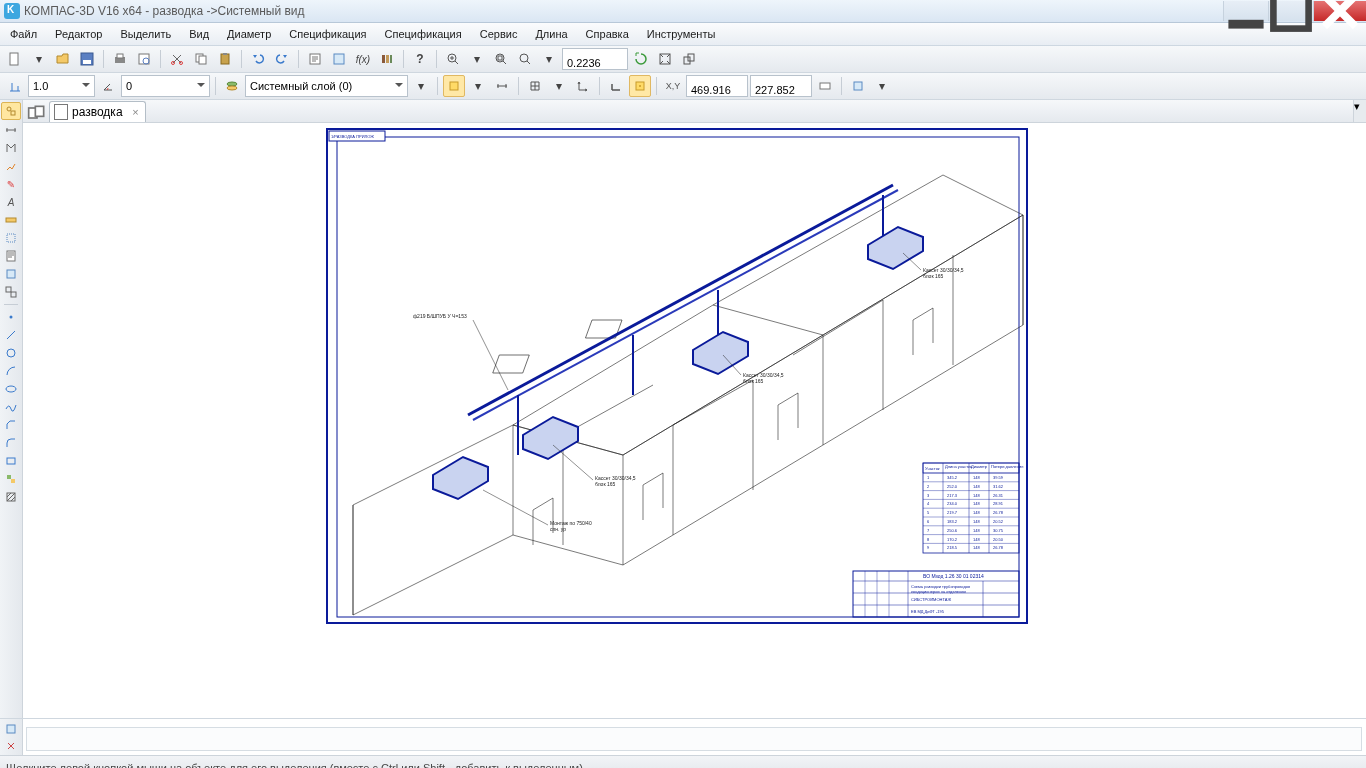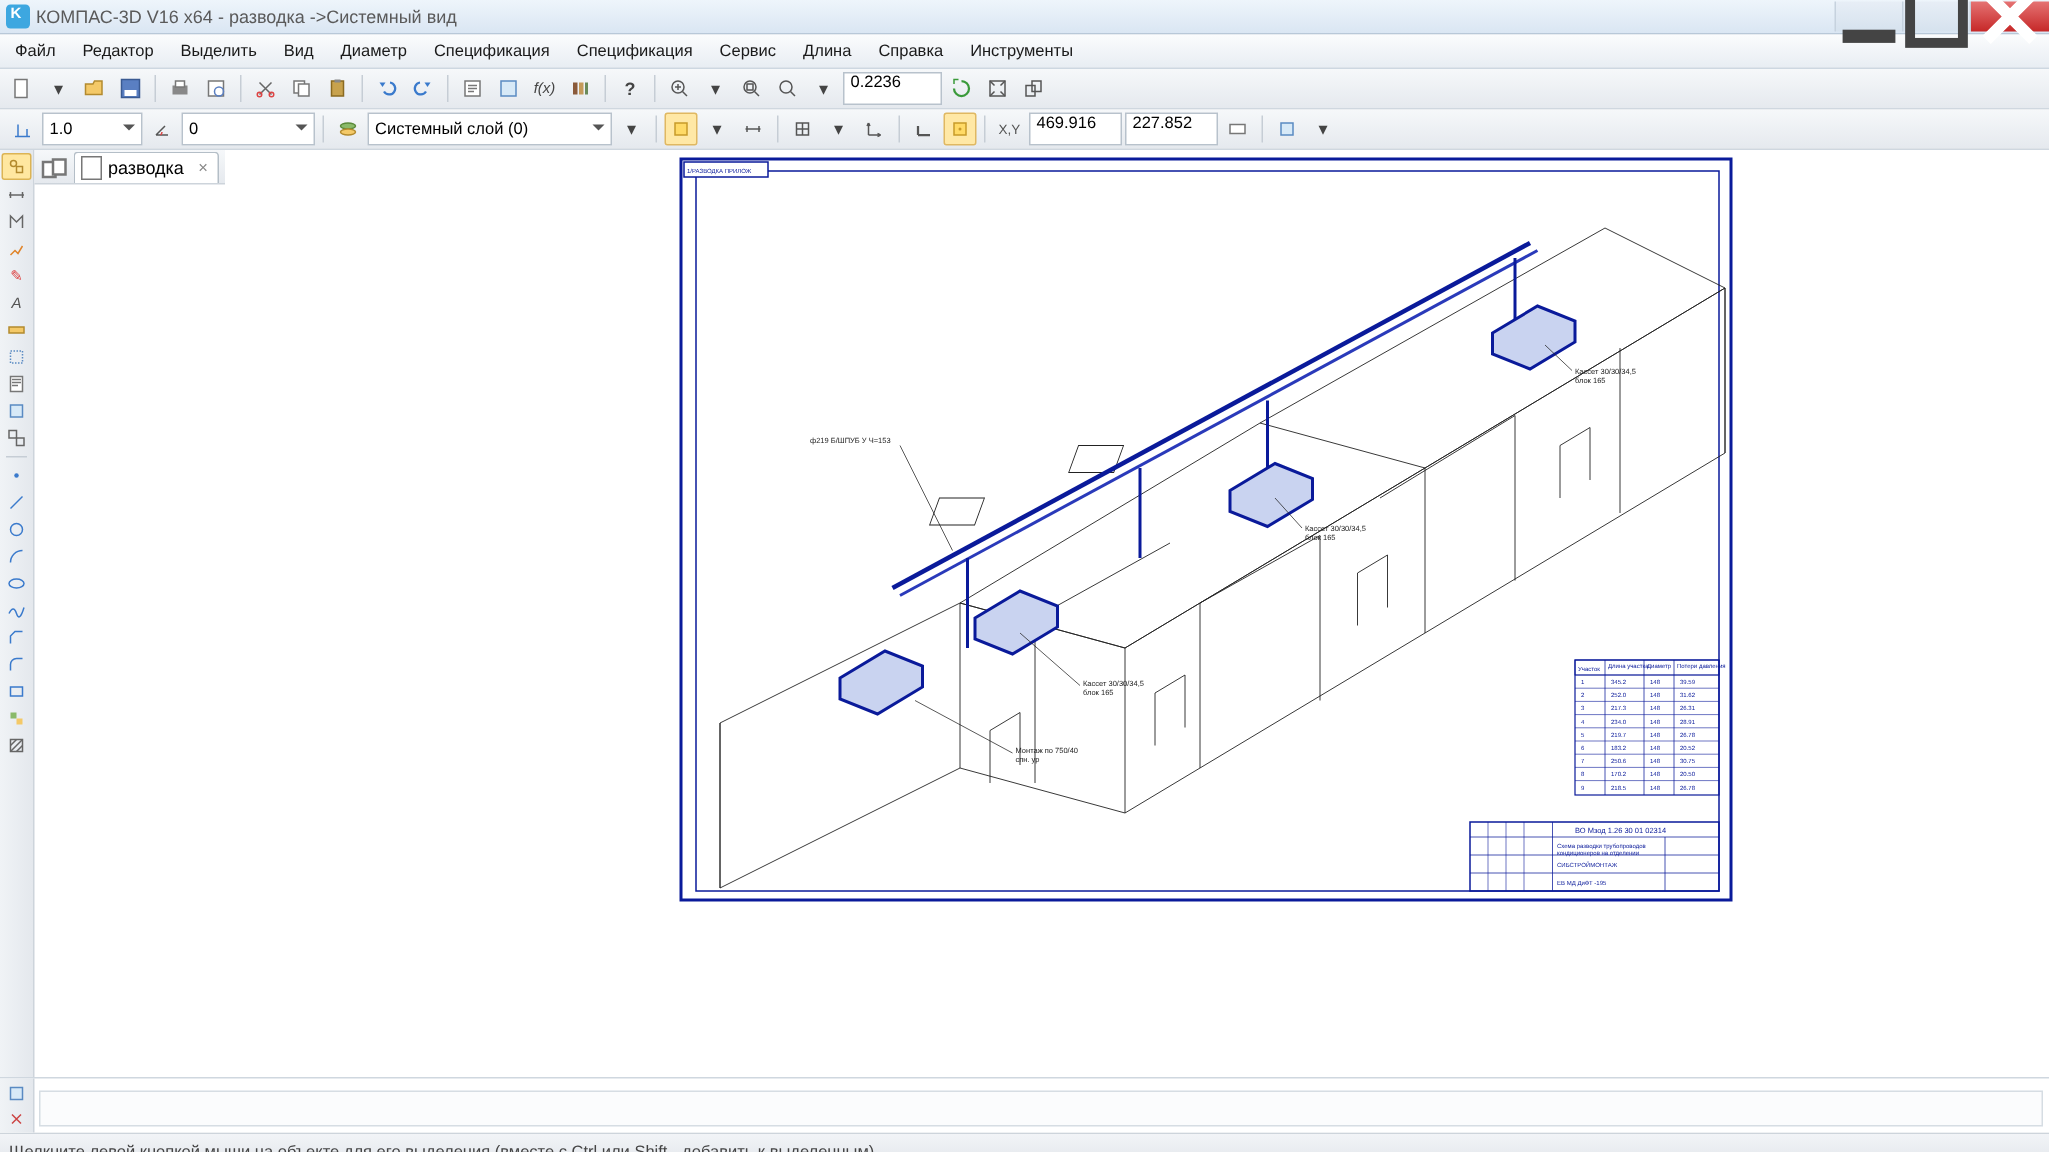--- a/index.html
+++ b/index.html
@@ -18,29 +18,29 @@
 .menubar{height:22px;background:linear-gradient(#fbfcfd,#e8edf3);display:flex;align-items:center;padding:0 4px;border-bottom:1px solid #cdd7e1;gap:6px}
 .menuitem{padding:2px 6px;color:#1a1a1a;border-radius:2px}
 
 .toolbar{height:26px;background:linear-gradient(#f6f8fa,#e5e9ee);display:flex;align-items:center;padding:0 4px;border-bottom:1px solid #cfd7df;gap:2px}
 .tbtn{width:20px;height:20px;display:flex;align-items:center;justify-content:center;border:1px solid transparent;border-radius:2px;font-size:12px;color:#444}
 .tbtn svg{width:14px;height:14px}
 .tbtn.active{background:#ffe8a6;border-color:#e0b862}
 .tsep{width:1px;height:18px;background:#c6cdd5;margin:0 3px}
 .tdrop{display:flex;align-items:center;height:20px;border:1px solid #b8c2cc;background:#fff;padding:0 27px 0 4px;position:relative;min-width:34px;font-size:11px}
 .tdrop:after{content:"";position:absolute;right:4px;top:7px;border:4px solid transparent;border-top-color:#555}
-.tfield{height:20px;border:1px solid #b8c2cc;background:#fff;padding:0 4px;display:flex;align-items:flex-start;font-size:11px;min-width:48px}
+.tfield{height:20px;border:1px solid #b8c2cc;background:#fff;padding:0 4px;display:flex;align-items:flex-end;font-size:11px;min-width:48px}
 
 .body{display:flex;height:calc(100% - 22px - 22px - 26px - 26px - 24px - 30px);background:#fff;position:relative}
 .leftbar{width:22px;background:linear-gradient(90deg,#f0f3f6,#e4e8ed);border-right:1px solid #cdd4db;display:flex;flex-direction:column;align-items:center;padding-top:2px;gap:2px}
 .lbtn{width:18px;height:16px;display:flex;align-items:center;justify-content:center;font-size:11px;color:#555}
 .lbtn.active{background:#ffe7a0;border:1px solid #dcb454;border-radius:2px}
 .lbtn svg{width:12px;height:12px}
 .lsep{width:14px;height:1px;background:#c6cdd5;margin:2px 0}
-.canvaswrap{flex:1;display:flex;flex-direction:row}
+.canvaswrap{flex:1;display:flex;flex-direction:column}
 .tabstrip{height:22px;background:linear-gradient(#f6f8fa,#e5e9ee);display:flex;align-items:flex-end;padding:0 4px;border-bottom:1px solid #cdd4db;gap:2px}
 .tabbtn{width:20px;height:18px;display:flex;align-items:center;justify-content:center}
 .doctab{height:20px;background:#fff;border:1px solid #b4bec7;border-bottom:none;padding:0 22px 0 22px;display:flex;align-items:center;gap:6px;border-radius:3px 3px 0 0;position:relative;font-size:12px}
 .doctab .docicon{width:12px;height:14px;background:#fff;border:1px solid #777;position:absolute;left:4px}
 .doctab .xclose{position:absolute;right:6px;color:#888;font-size:11px}
 .canvas{flex:1;background:#fff;overflow:hidden;position:relative}
 .sheet{position:absolute;left:300px;top:2px;width:710px;height:500px;background:#fff}
 .rightmini{position:absolute;right:0;top:0;width:12px;height:22px;background:#e7ebef;border-left:1px solid #cdd4db}
 
 .lowerpanel{height:36px;background:#fff;border-top:1px solid #cfd7df;position:relative}

